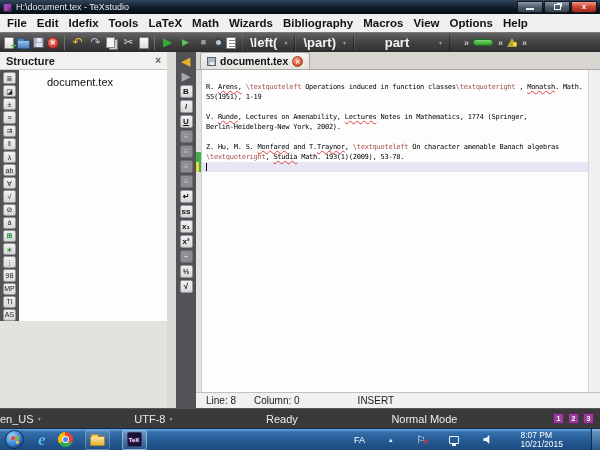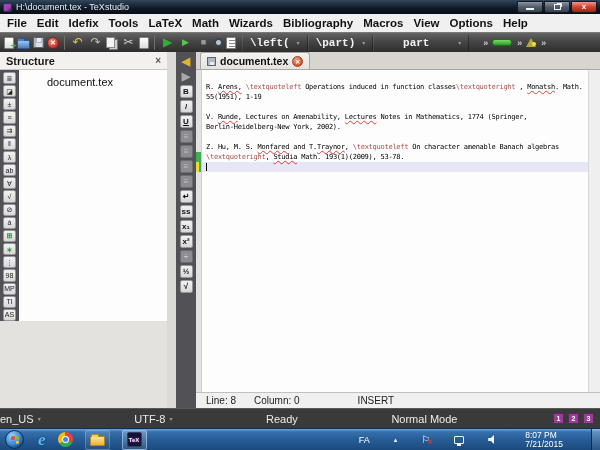--- a/index.html
+++ b/index.html
@@ -52,21 +52,21 @@
     box-shadow:3px 2px 0 -1px #cfcfcf, 3px 2px 0 0 #777; }
   .sh-mag { width:9px; height:9px; border:2px solid #39424f; border-radius:50%; background:rgba(230,240,250,.75); position:relative; }
   .sh-mag::after { content:""; position:absolute; right:-4px; bottom:-3px; width:5px; height:2px;
     background:#39424f; transform:rotate(45deg); }
   .sh-log { width:10px; height:12px; background:#fff; border:1px solid #808080; border-radius:1px; position:relative; }
   .sh-log::after { content:""; position:absolute; left:2px; top:2px; width:6px; height:8px;
     background:repeating-linear-gradient(#8a8a8a 0 1px, transparent 1px 3px); }
   .tb-combos { display:flex; align-items:center; margin-left:6px; height:16px; }
   .combo { display:flex; align-items:center; height:16px; padding:0 7px;
     border-left:1px solid rgba(255,255,255,.1); border-right:1px solid rgba(0,0,0,.35); }
-  .combo-label { color:#f2f2f2; font-size:11px; font-weight:600; white-space:pre;font-family:Liberation Mono, monospace; }
+  .combo-label { color:#f2f2f2; font-size:13px; font-weight:600; white-space:pre; }
   .combo-arrow { color:#9a9a9a; font-size:6px; margin-left:7px; }
   .combo.wide { min-width:96px; }
   .combo.wide .combo-label { flex:1; text-align:center; }
   .tb-extras { display:flex; align-items:center; gap:5px; margin-left:14px; }
   .ovf { color:#c8c8c8; font-size:9px; font-weight:bold; letter-spacing:-1px; }
   .green-pill { width:20px; height:7px; border-radius:3px; border:1px solid #1c6e1c;
     background:linear-gradient(180deg,#7cd96a,#2f9c2f); }
   .tri { width:0; height:0; border-left:5px solid transparent; border-right:5px solid transparent;
     border-bottom:9px solid #b5a93c; position:relative; }
   .tri::after { content:""; position:absolute; left:1px; top:4px; width:4px; height:4px;
@@ -399,19 +399,19 @@
         </span>
     </span>
     <span class="tray">
       <span class="tray-lang">FA</span>
       <span class="tray-chevron">▴</span>
       <span class="tray-flag"><span>⚐</span><i>✕</i></span>
       <span class="tray-net"></span>
       <span class="tray-spk"></span>
       <span class="tray-clock">
         <div>8:07 PM</div>
-        <div>7/21/2015</div>
+        <div>10/21/2015</div>
       </span>
       <span class="show-desktop"></span>
     </span>
   </div>
 
 </div>
 
 </body></html>

